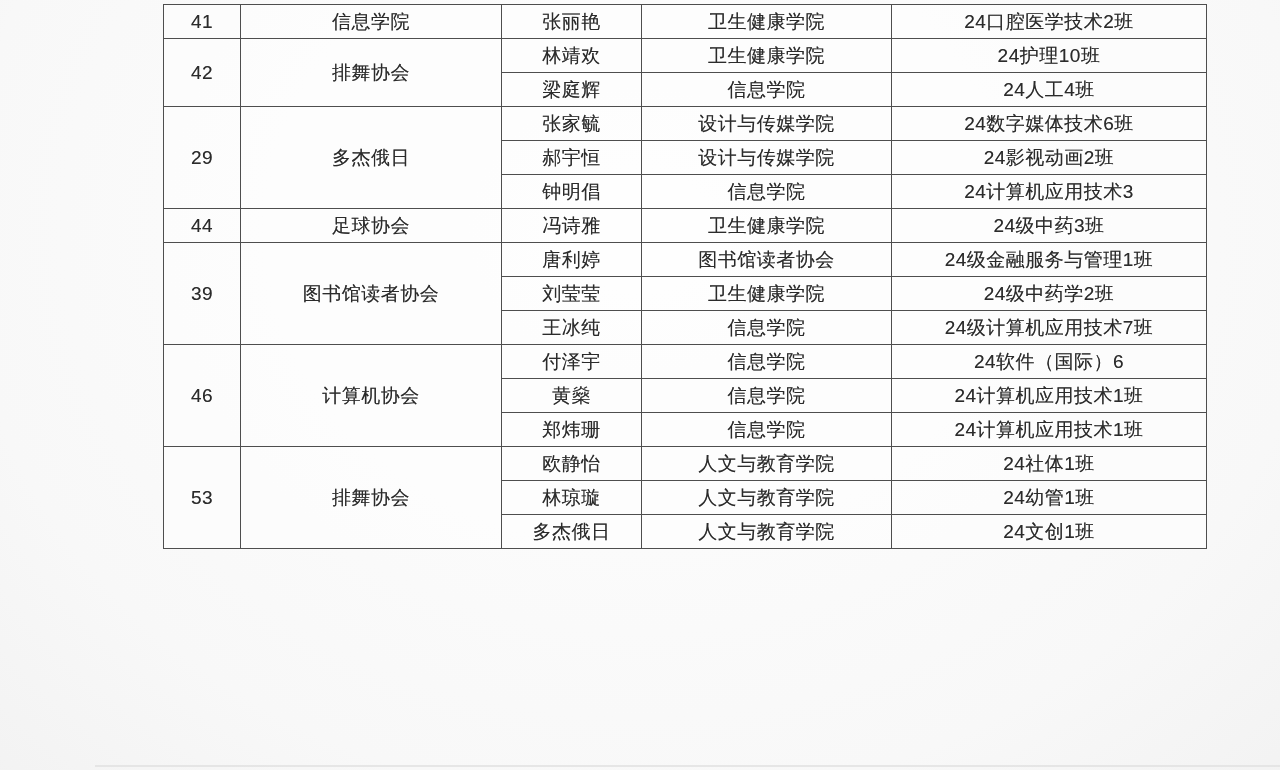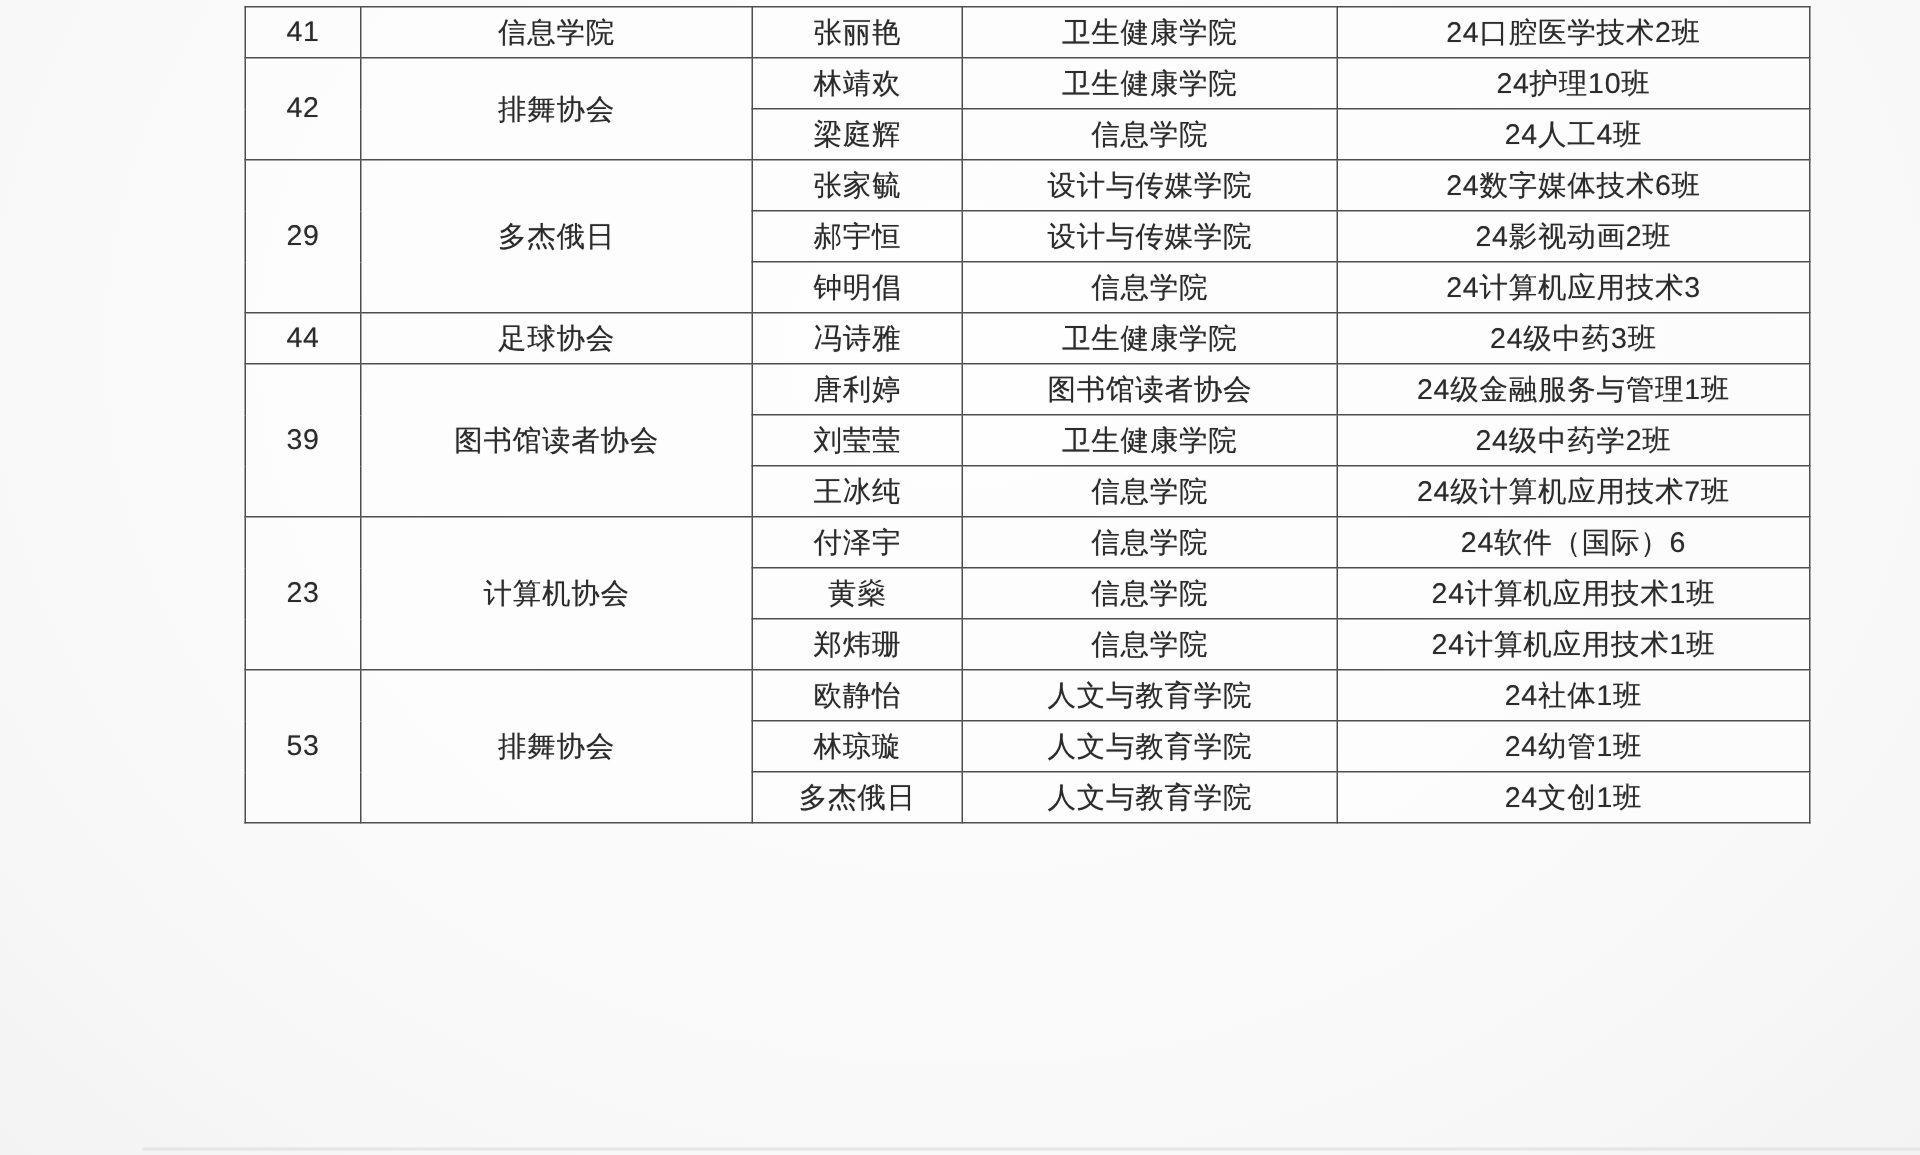--- a/index.html
+++ b/index.html
@@ -132,21 +132,21 @@
           <td>刘莹莹</td>
           <td>卫生健康学院</td>
           <td>24级中药学2班</td>
         </tr>
         <tr>
           <td>王冰纯</td>
           <td>信息学院</td>
           <td>24级计算机应用技术7班</td>
         </tr>
         <tr>
-          <td rowspan="3">23</td>
+          <td rowspan="3">46</td>
           <td rowspan="3">计算机协会</td>
           <td>付泽宇</td>
           <td>信息学院</td>
           <td>24软件（国际）6</td>
         </tr>
         <tr>
           <td>黄燊</td>
           <td>信息学院</td>
           <td>24计算机应用技术1班</td>
         </tr>

